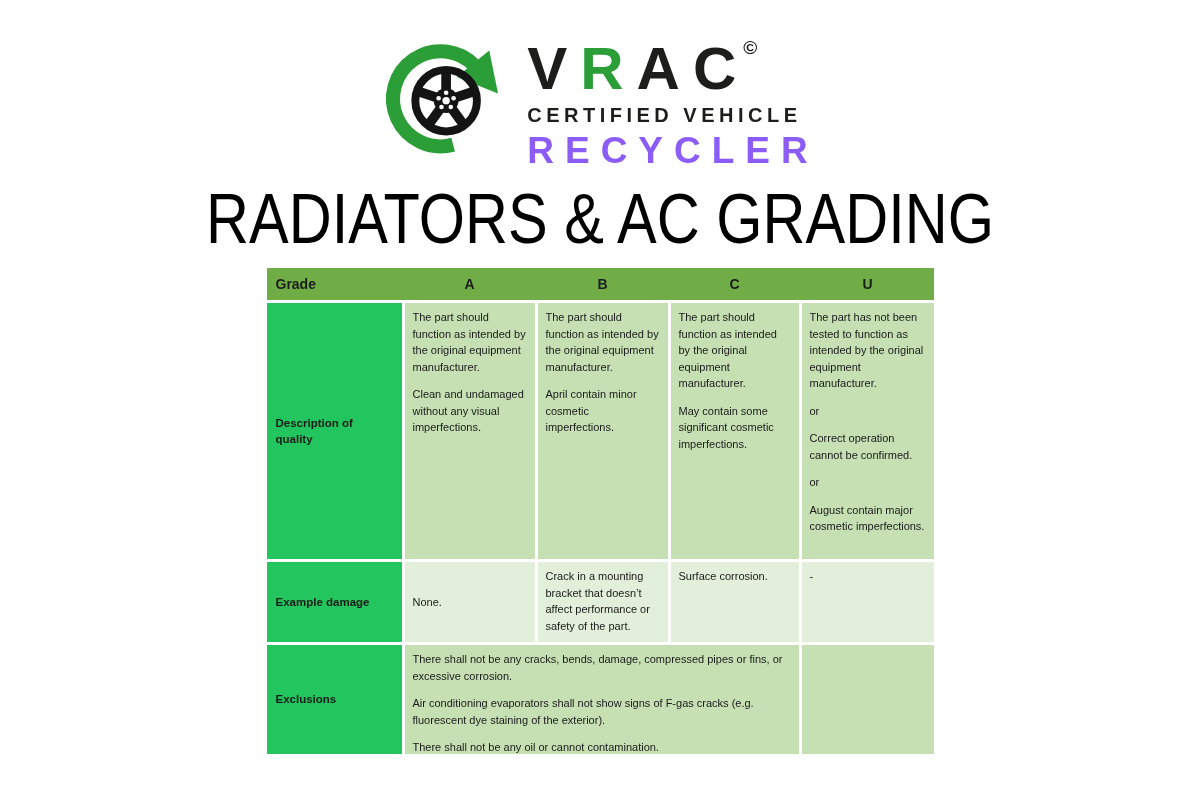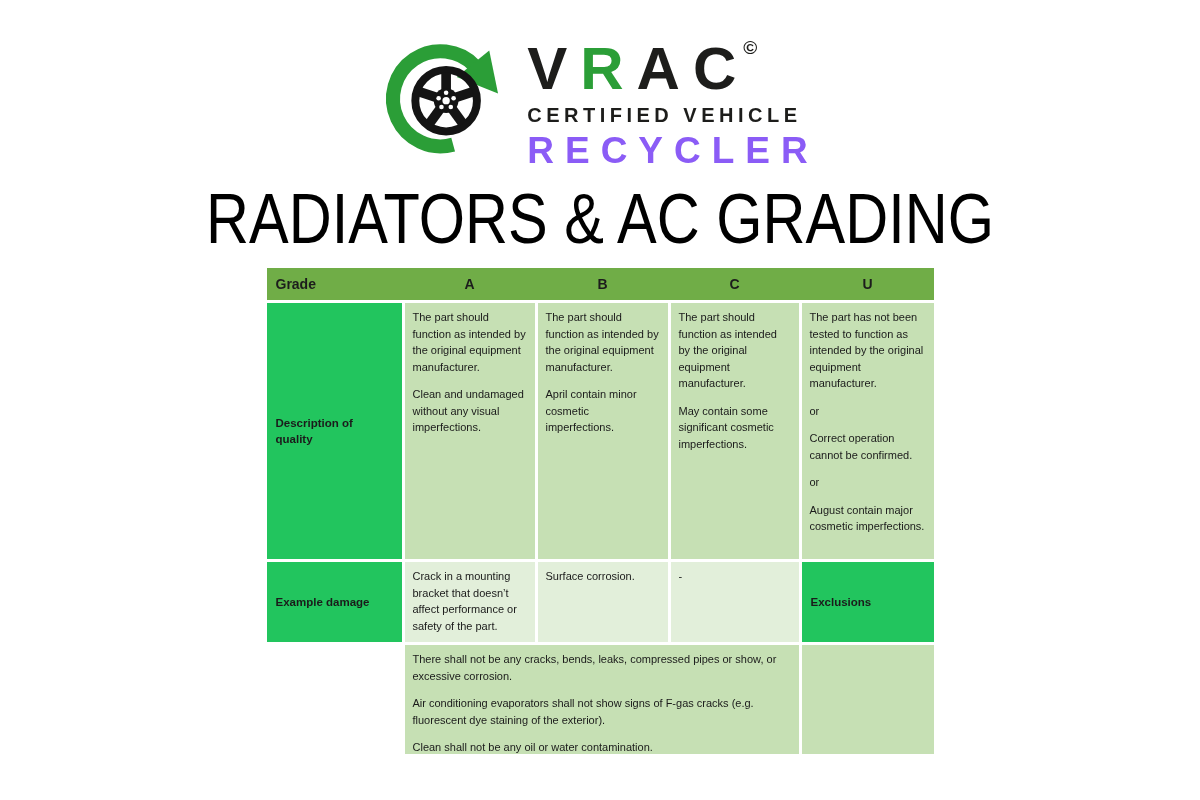--- a/index.html
+++ b/index.html
@@ -116,32 +116,35 @@
     </div>
     <div class="cell">
       <p>The part has not been tested to function as intended by the original equipment manufacturer.</p>
       <p>or</p>
       <p>Correct operation cannot be confirmed.</p>
       <p>or</p>
       <p>August contain major cosmetic imperfections.</p>
     </div>
 
     <div class="lbl">Example damage</div>
+    <div class="cell lt vcenter">
+      <p>None.</p>
+    </div>
     <div class="cell lt">
       <p>Crack in a mounting bracket that doesn’t affect performance or safety of the part.</p>
     </div>
     <div class="cell lt">
       <p>Surface corrosion.</p>
     </div>
     <div class="cell lt">
       <p>-</p>
     </div>
 
     <div class="lbl">Exclusions</div>
     <div class="cell merged">
-      <p>There shall not be any cracks, bends, leaks, compressed pipes or show, or excessive corrosion.</p>
+      <p>There shall not be any cracks, bends, damage, compressed pipes or fins, or excessive corrosion.</p>
       <p>Air conditioning evaporators shall not show signs of F-gas cracks (e.g. fluorescent dye staining of the exterior).</p>
-      <p>Clean shall not be any oil or water contamination.</p>
+      <p>There shall not be any oil or cannot contamination.</p>
     </div>
     <div class="cell"></div>
 
   </div>
 </div>
 
 </body></html>

